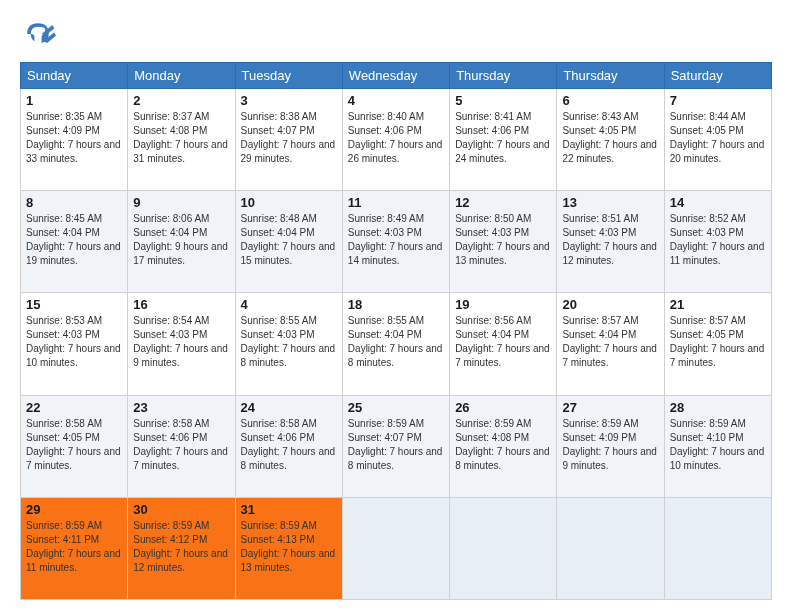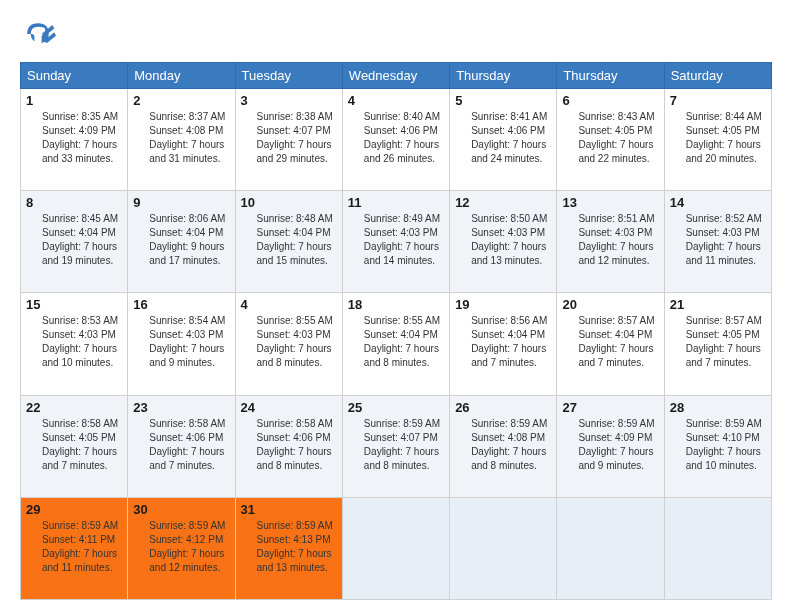--- a/index.html
+++ b/index.html
@@ -87,21 +87,20 @@
       font-size: 13px;
       font-weight: bold;
       color: #1a1a1a;
       display: block;
       margin-bottom: 2px;
     }
     .day-info {
       color: #333;
       font-size: 10px;
       line-height: 1.4;
-      margin-left: 16px;
     }
     .empty-cell {
       background: #e8eef5 !important;
     }
     table {
       width: 100%;
       border-collapse: collapse;
       table-layout: fixed;
     }
   </style>

